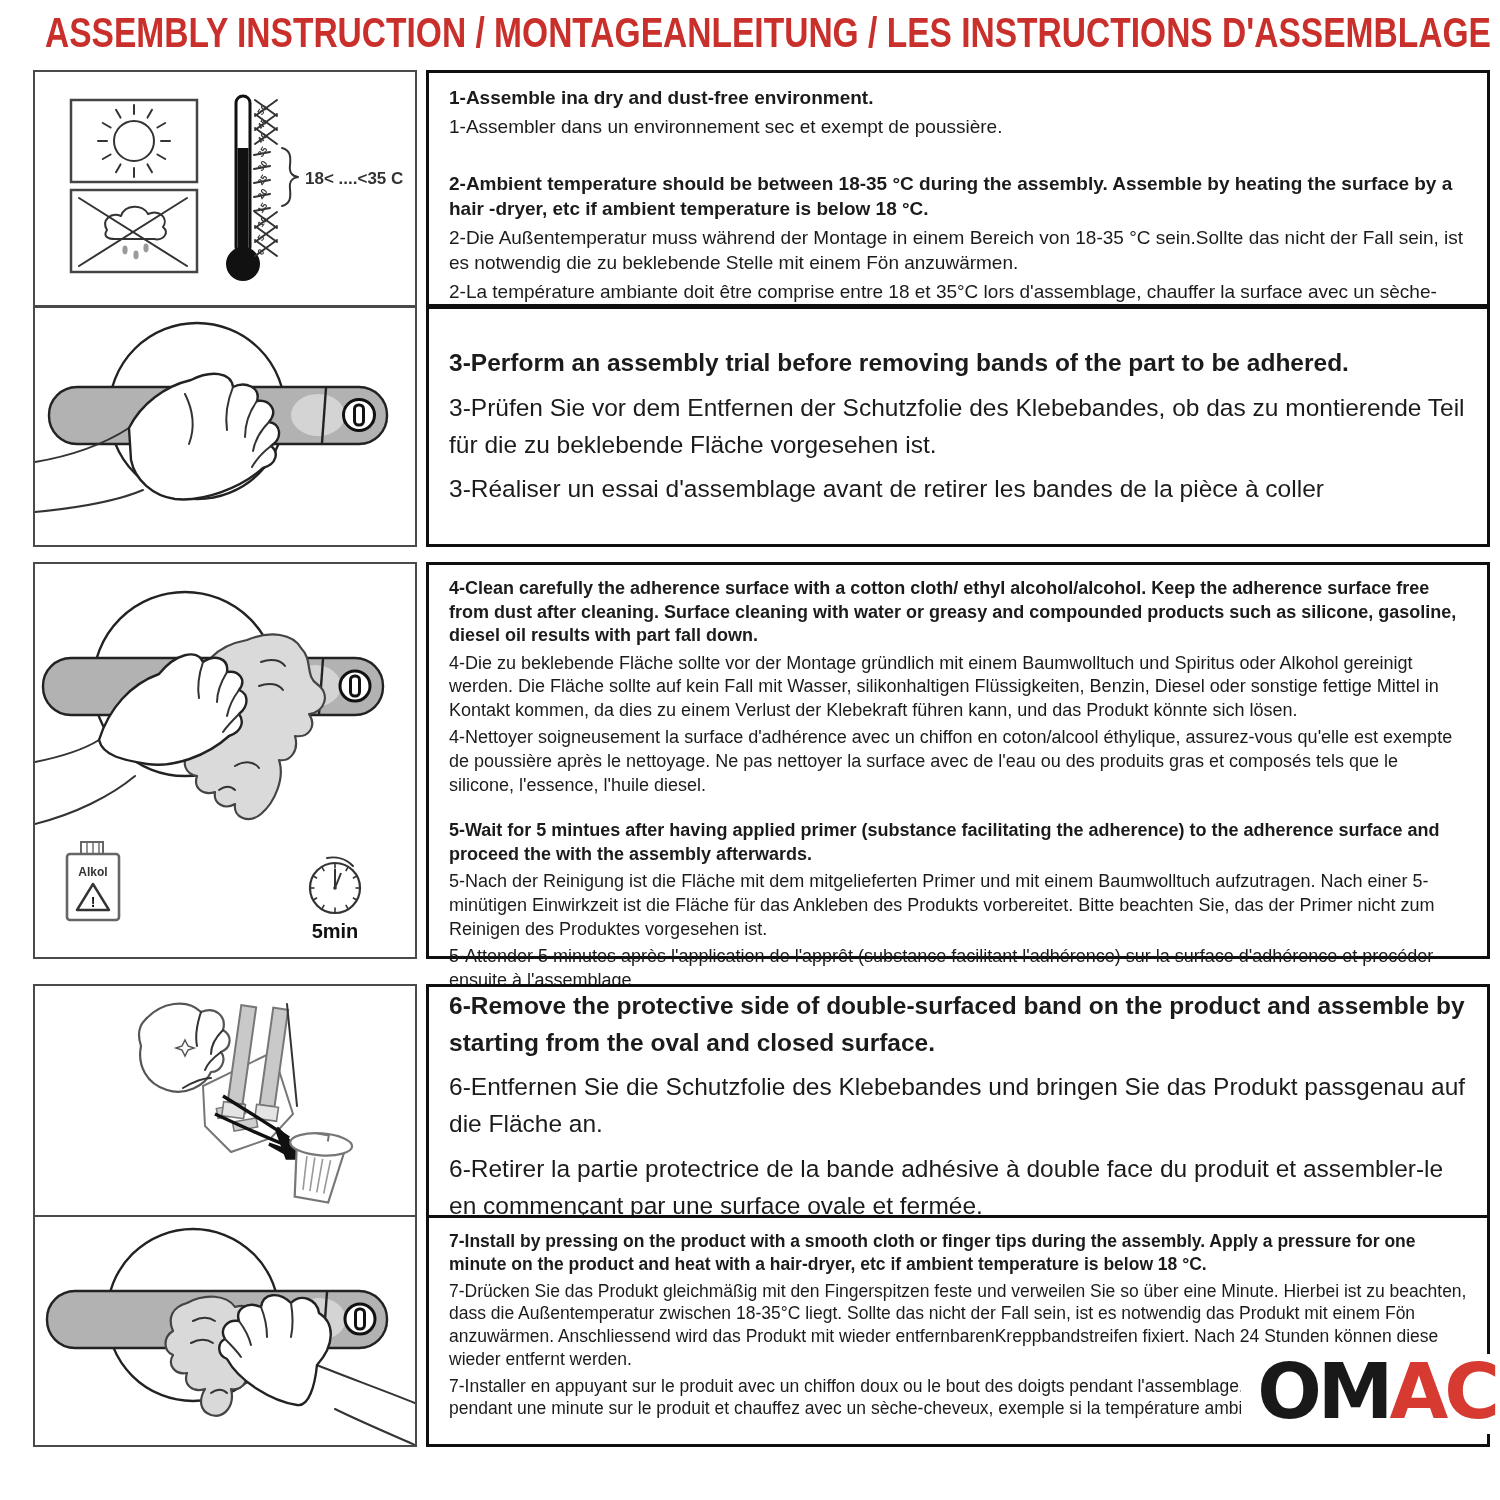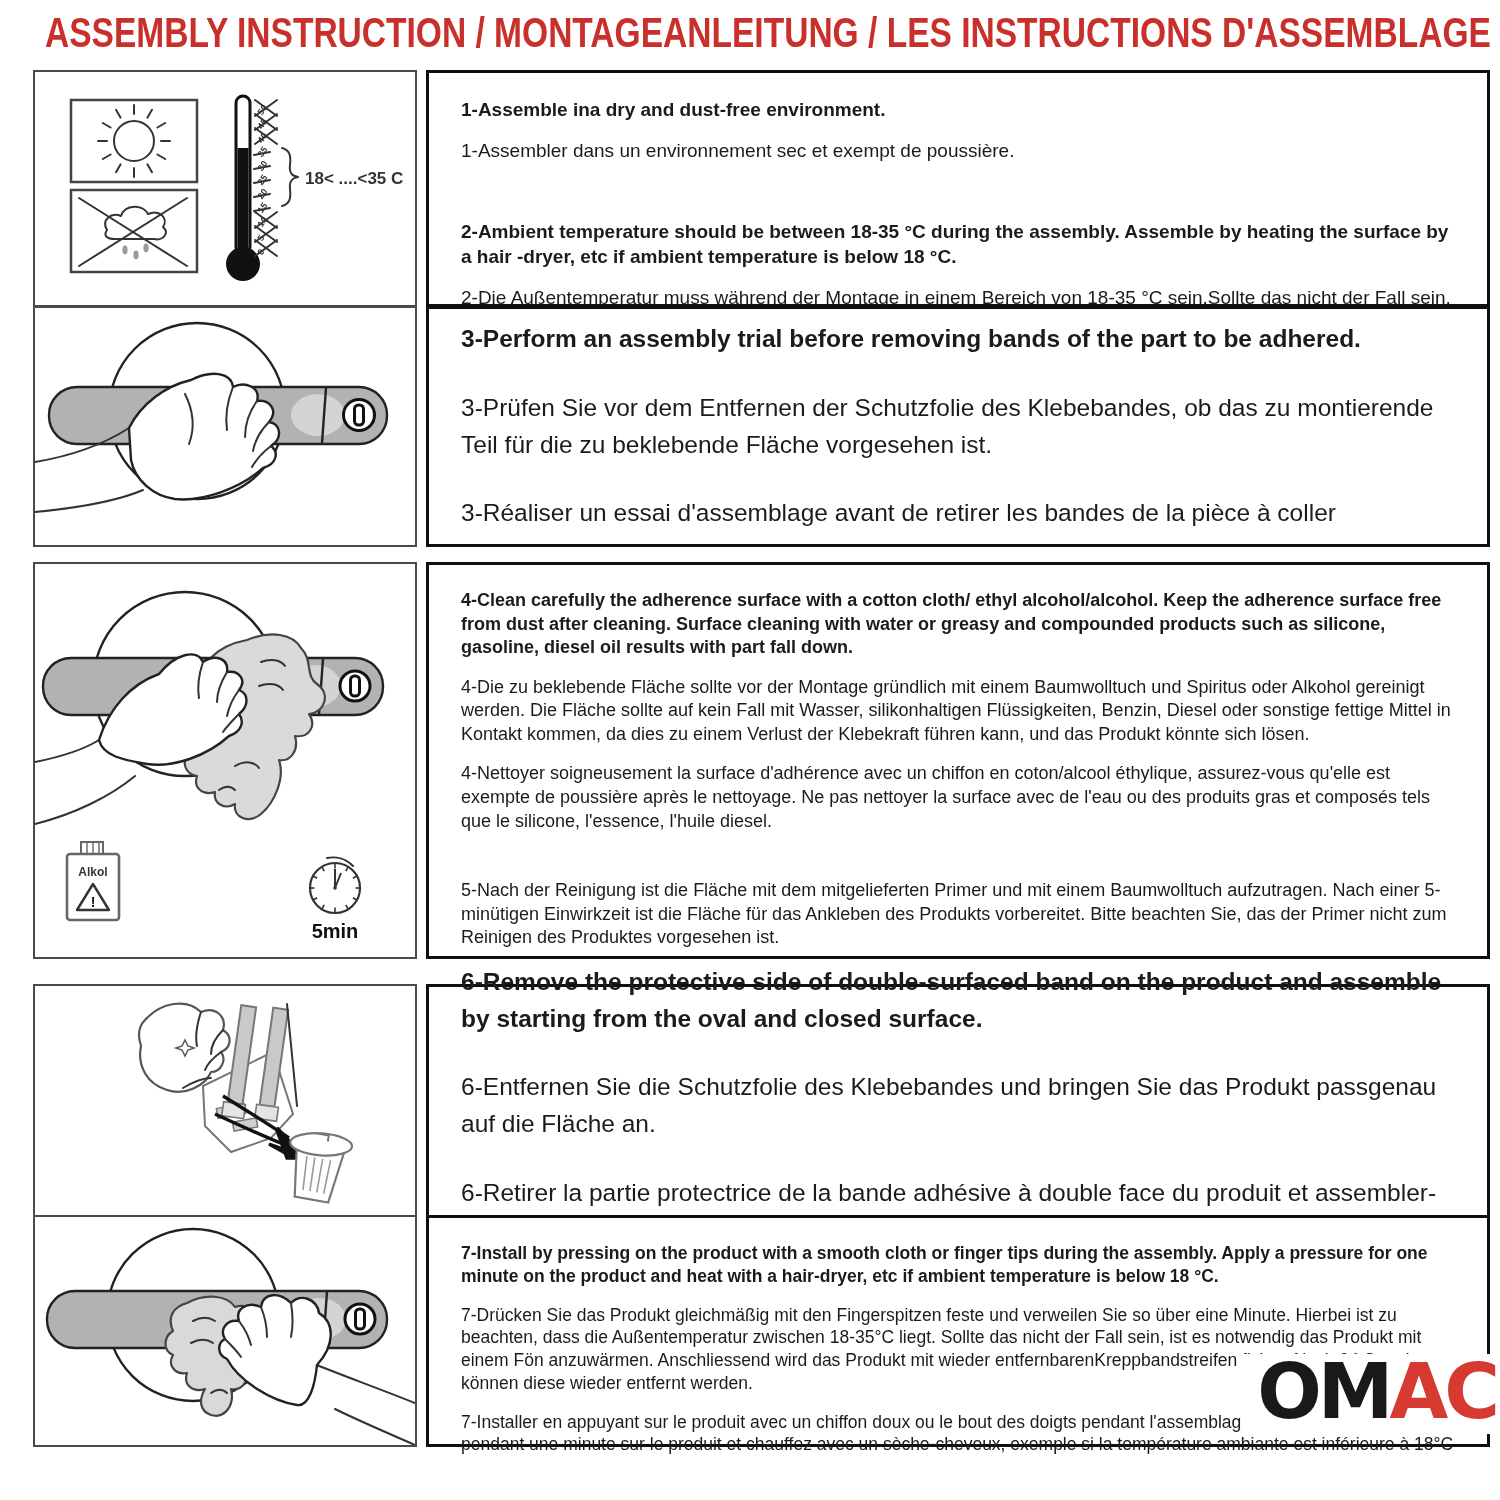--- a/index.html
+++ b/index.html
@@ -21,21 +21,21 @@
   .illus{
     flex:0 0 384px;width:384px;border:2px solid #4a4a4a;background:#fff;
     box-sizing:border-box;
   }
   .illus svg{display:block;width:100%;height:100%;}
   .textbox{
     flex:1;border:3px solid #0f0f0f;background:#fff;box-sizing:border-box;
     padding:8px 16px;
   }
   .textbox.center{display:flex;flex-direction:column;justify-content:center;}
-  p.para{margin:16px;}
+  p.para{margin:4px;}
   p.spacer{margin:0;height:24px;}
   .s1 .para{font-size:19px;line-height:1.32;}
   .s2 .para{font-size:24.5px;line-height:1.5;}
   .s3 .para{font-size:18px;line-height:1.31;}
   .s3 .spacer{height:14px;}
   .s4 .para{font-size:24.5px;line-height:1.5;}
   .s5 .para{font-size:17.5px;line-height:1.3;}
   .bold{font-weight:700;}
   .logo{
     position:absolute;top:1354px;right:0;background:#fff;padding:0 4px 4px 16px;
@@ -228,21 +228,23 @@
         <path d="M292,292 A28,28 0 0 1 318,300" class="sk" stroke-width="1.6"></path>
         <text x="300" y="372" text-anchor="middle" font-size="20" font-weight="700" fill="#111">5min</text>
       </g>
     </svg>
   </div>
   <div class="textbox">
       <p class="para bold">4-Clean carefully the adherence surface with a cotton cloth/ ethyl alcohol/alcohol. Keep the adherence surface free from dust after cleaning. Surface cleaning with water or greasy and compounded products such as silicone, gasoline, diesel oil results with part fall down.</p>
       <p class="para">4-Die zu beklebende Fläche sollte vor der Montage gründlich mit einem Baumwolltuch und Spiritus oder Alkohol gereinigt werden. Die Fläche sollte auf kein Fall mit Wasser, silikonhaltigen Flüssigkeiten, Benzin, Diesel oder sonstige fettige Mittel in Kontakt kommen, da dies zu einem Verlust der Klebekraft führen kann, und das Produkt könnte sich lösen.</p>
       <p class="para">4-Nettoyer soigneusement la surface d'adhérence avec un chiffon en coton/alcool éthylique, assurez-vous qu'elle est exempte de poussière après le nettoyage. Ne pas nettoyer la surface avec de l'eau ou des produits gras et composés tels que le silicone, l'essence, l'huile diesel.</p>
       <p class="spacer"></p>
+      <p class="para bold">5-Wait for 5 mintues after having applied primer (substance facilitating the adherence) to the adherence surface and proceed the with the assembly afterwards.</p>
       <p class="para">5-Nach der Reinigung ist die Fläche mit dem mitgelieferten Primer und mit einem Baumwolltuch aufzutragen. Nach einer 5-minütigen Einwirkzeit ist die Fläche für das Ankleben des Produkts vorbereitet. Bitte beachten Sie, das der Primer nicht zum Reinigen des Produktes vorgesehen ist.</p>
+      <p class="para">5-Attender 5 minutes après l'application de l'apprêt (substance facilitant l'adhérence) sur la surface d'adhérence et procéder ensuite à l'assemblage</p>
     </div>
 </section>
 
 <section class="row row4 s4">
   <div class="illus">
     <svg viewBox="0 0 380 240">
 
       <path d="M168,100 L238,66 L258,128 L236,152 L196,166 L170,140 Z" fill="#fff" stroke="#777" stroke-width="2"></path>
       <rect x="182" y="120" width="28" height="10" fill="#cfcfcf" stroke="#777" stroke-width="1.5" transform="rotate(-10 196 125)"></rect>
       <rect x="198" y="134" width="24" height="9" fill="#cfcfcf" stroke="#777" stroke-width="1.5" transform="rotate(-10 210 138)"></rect>

